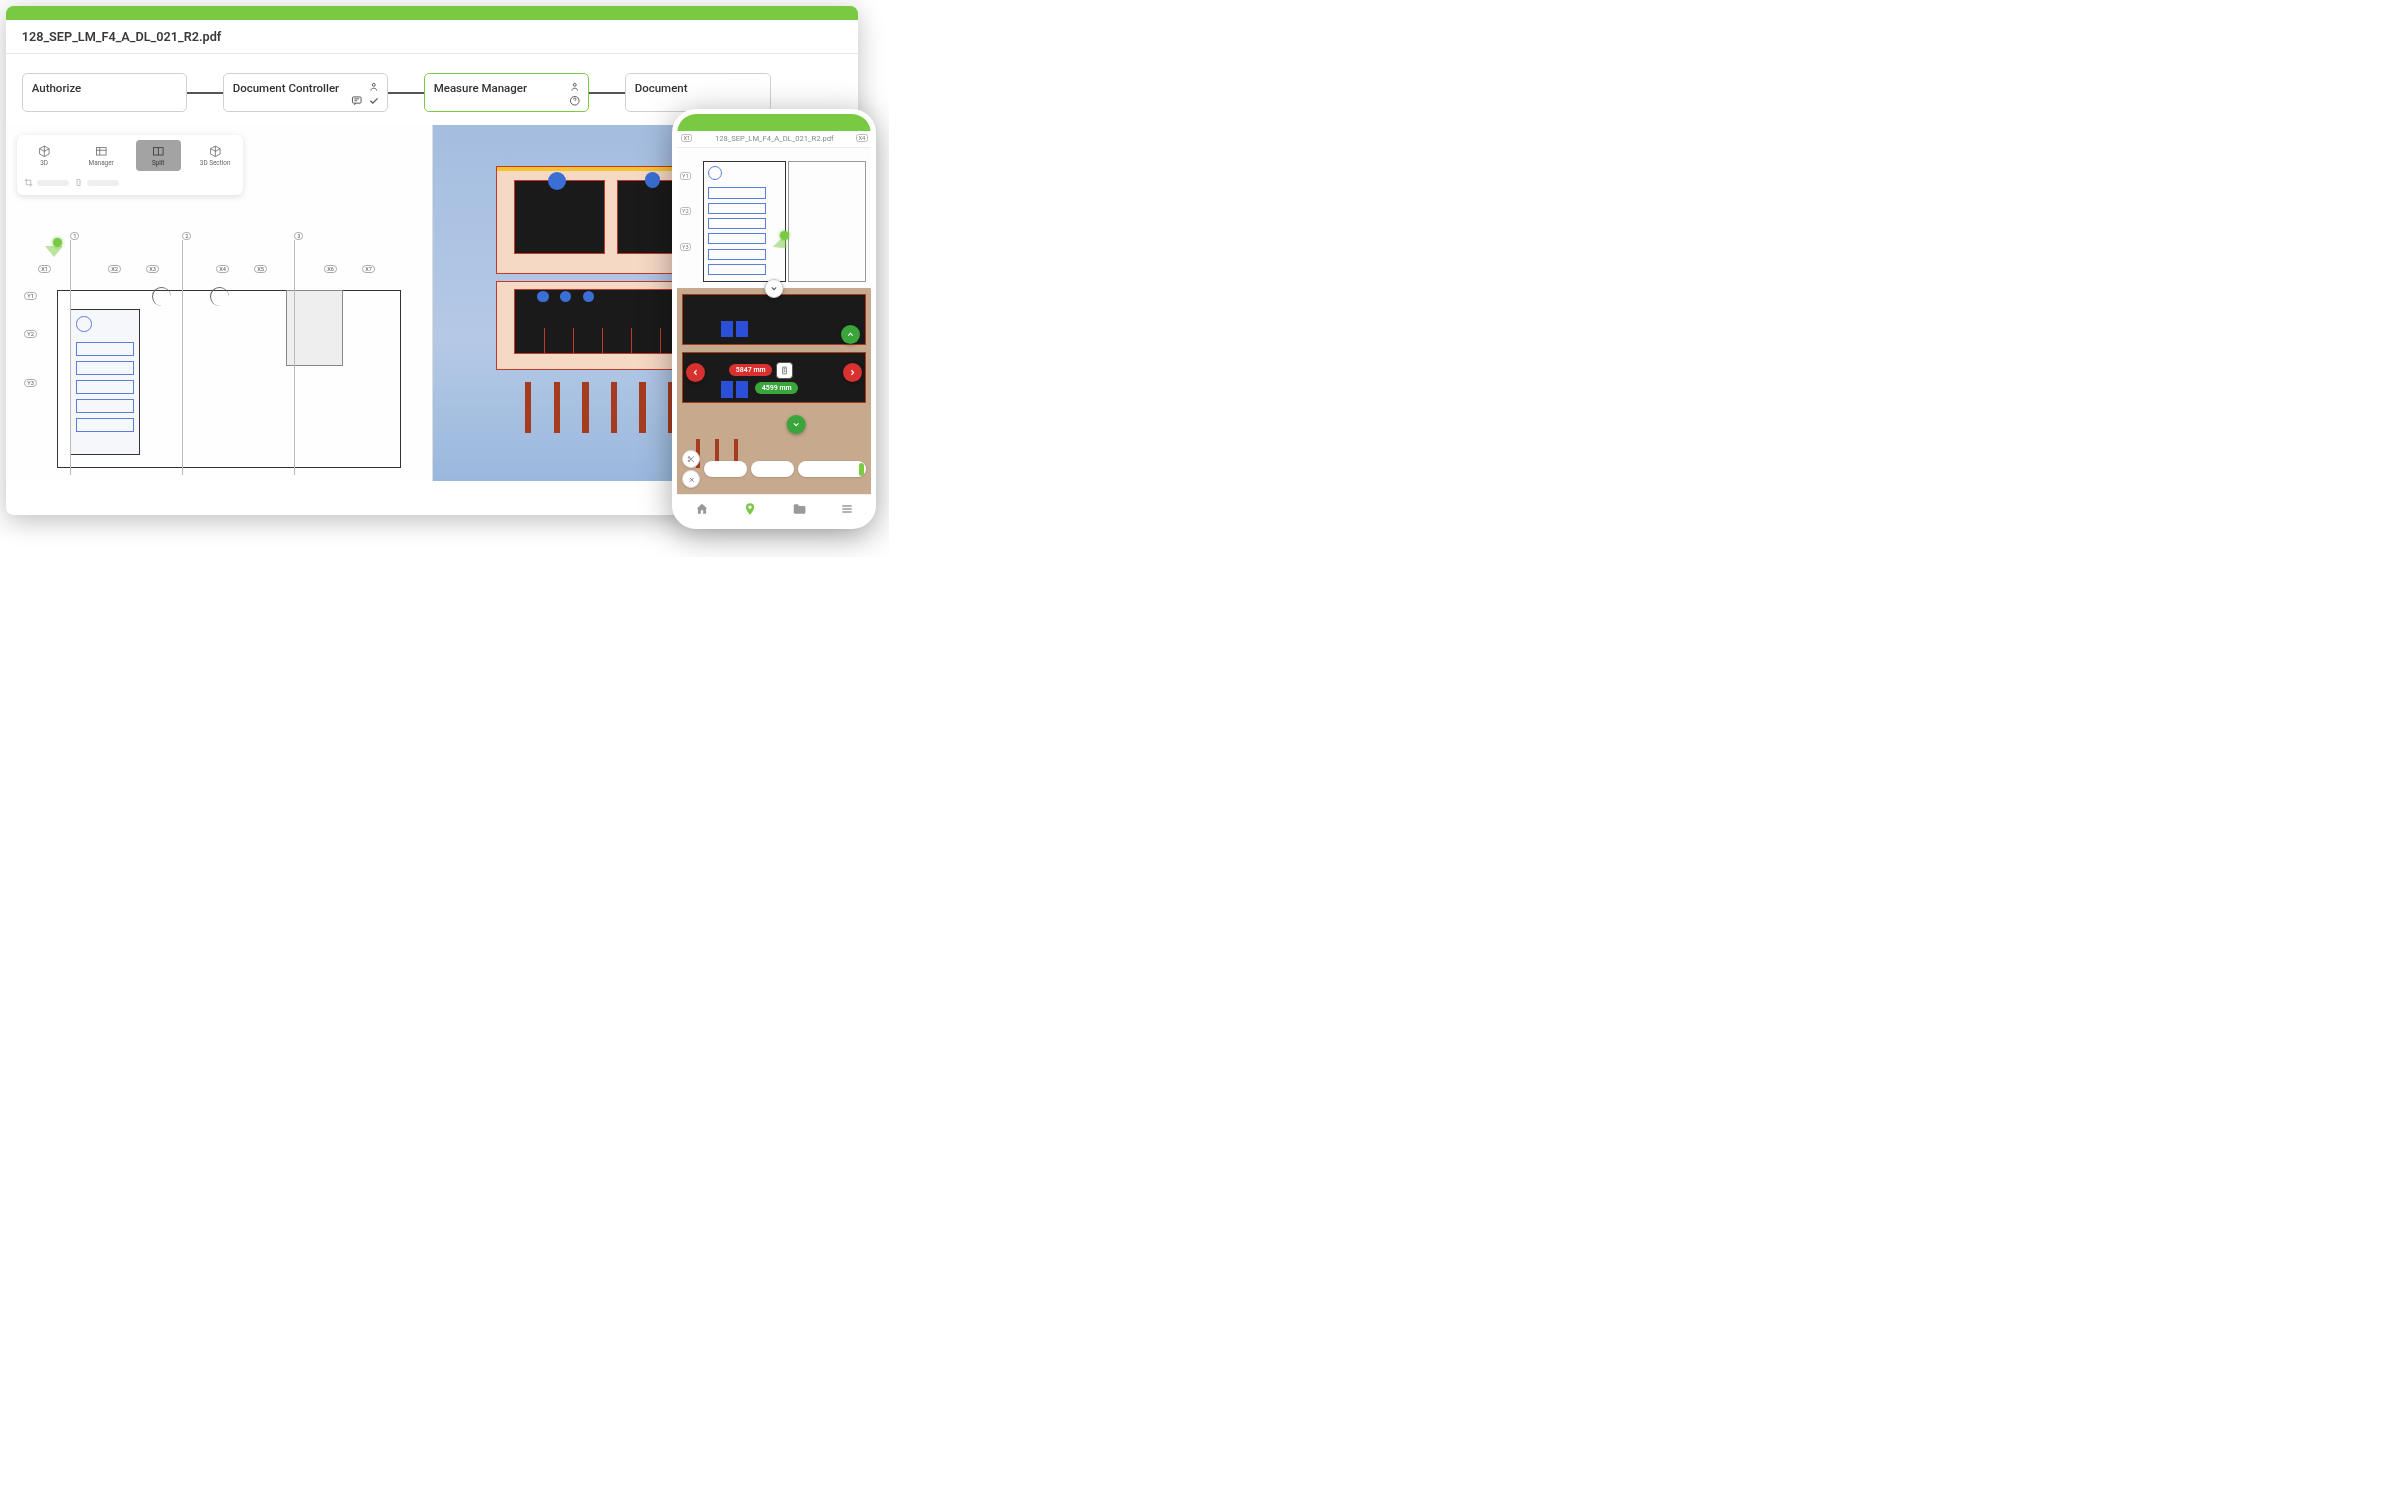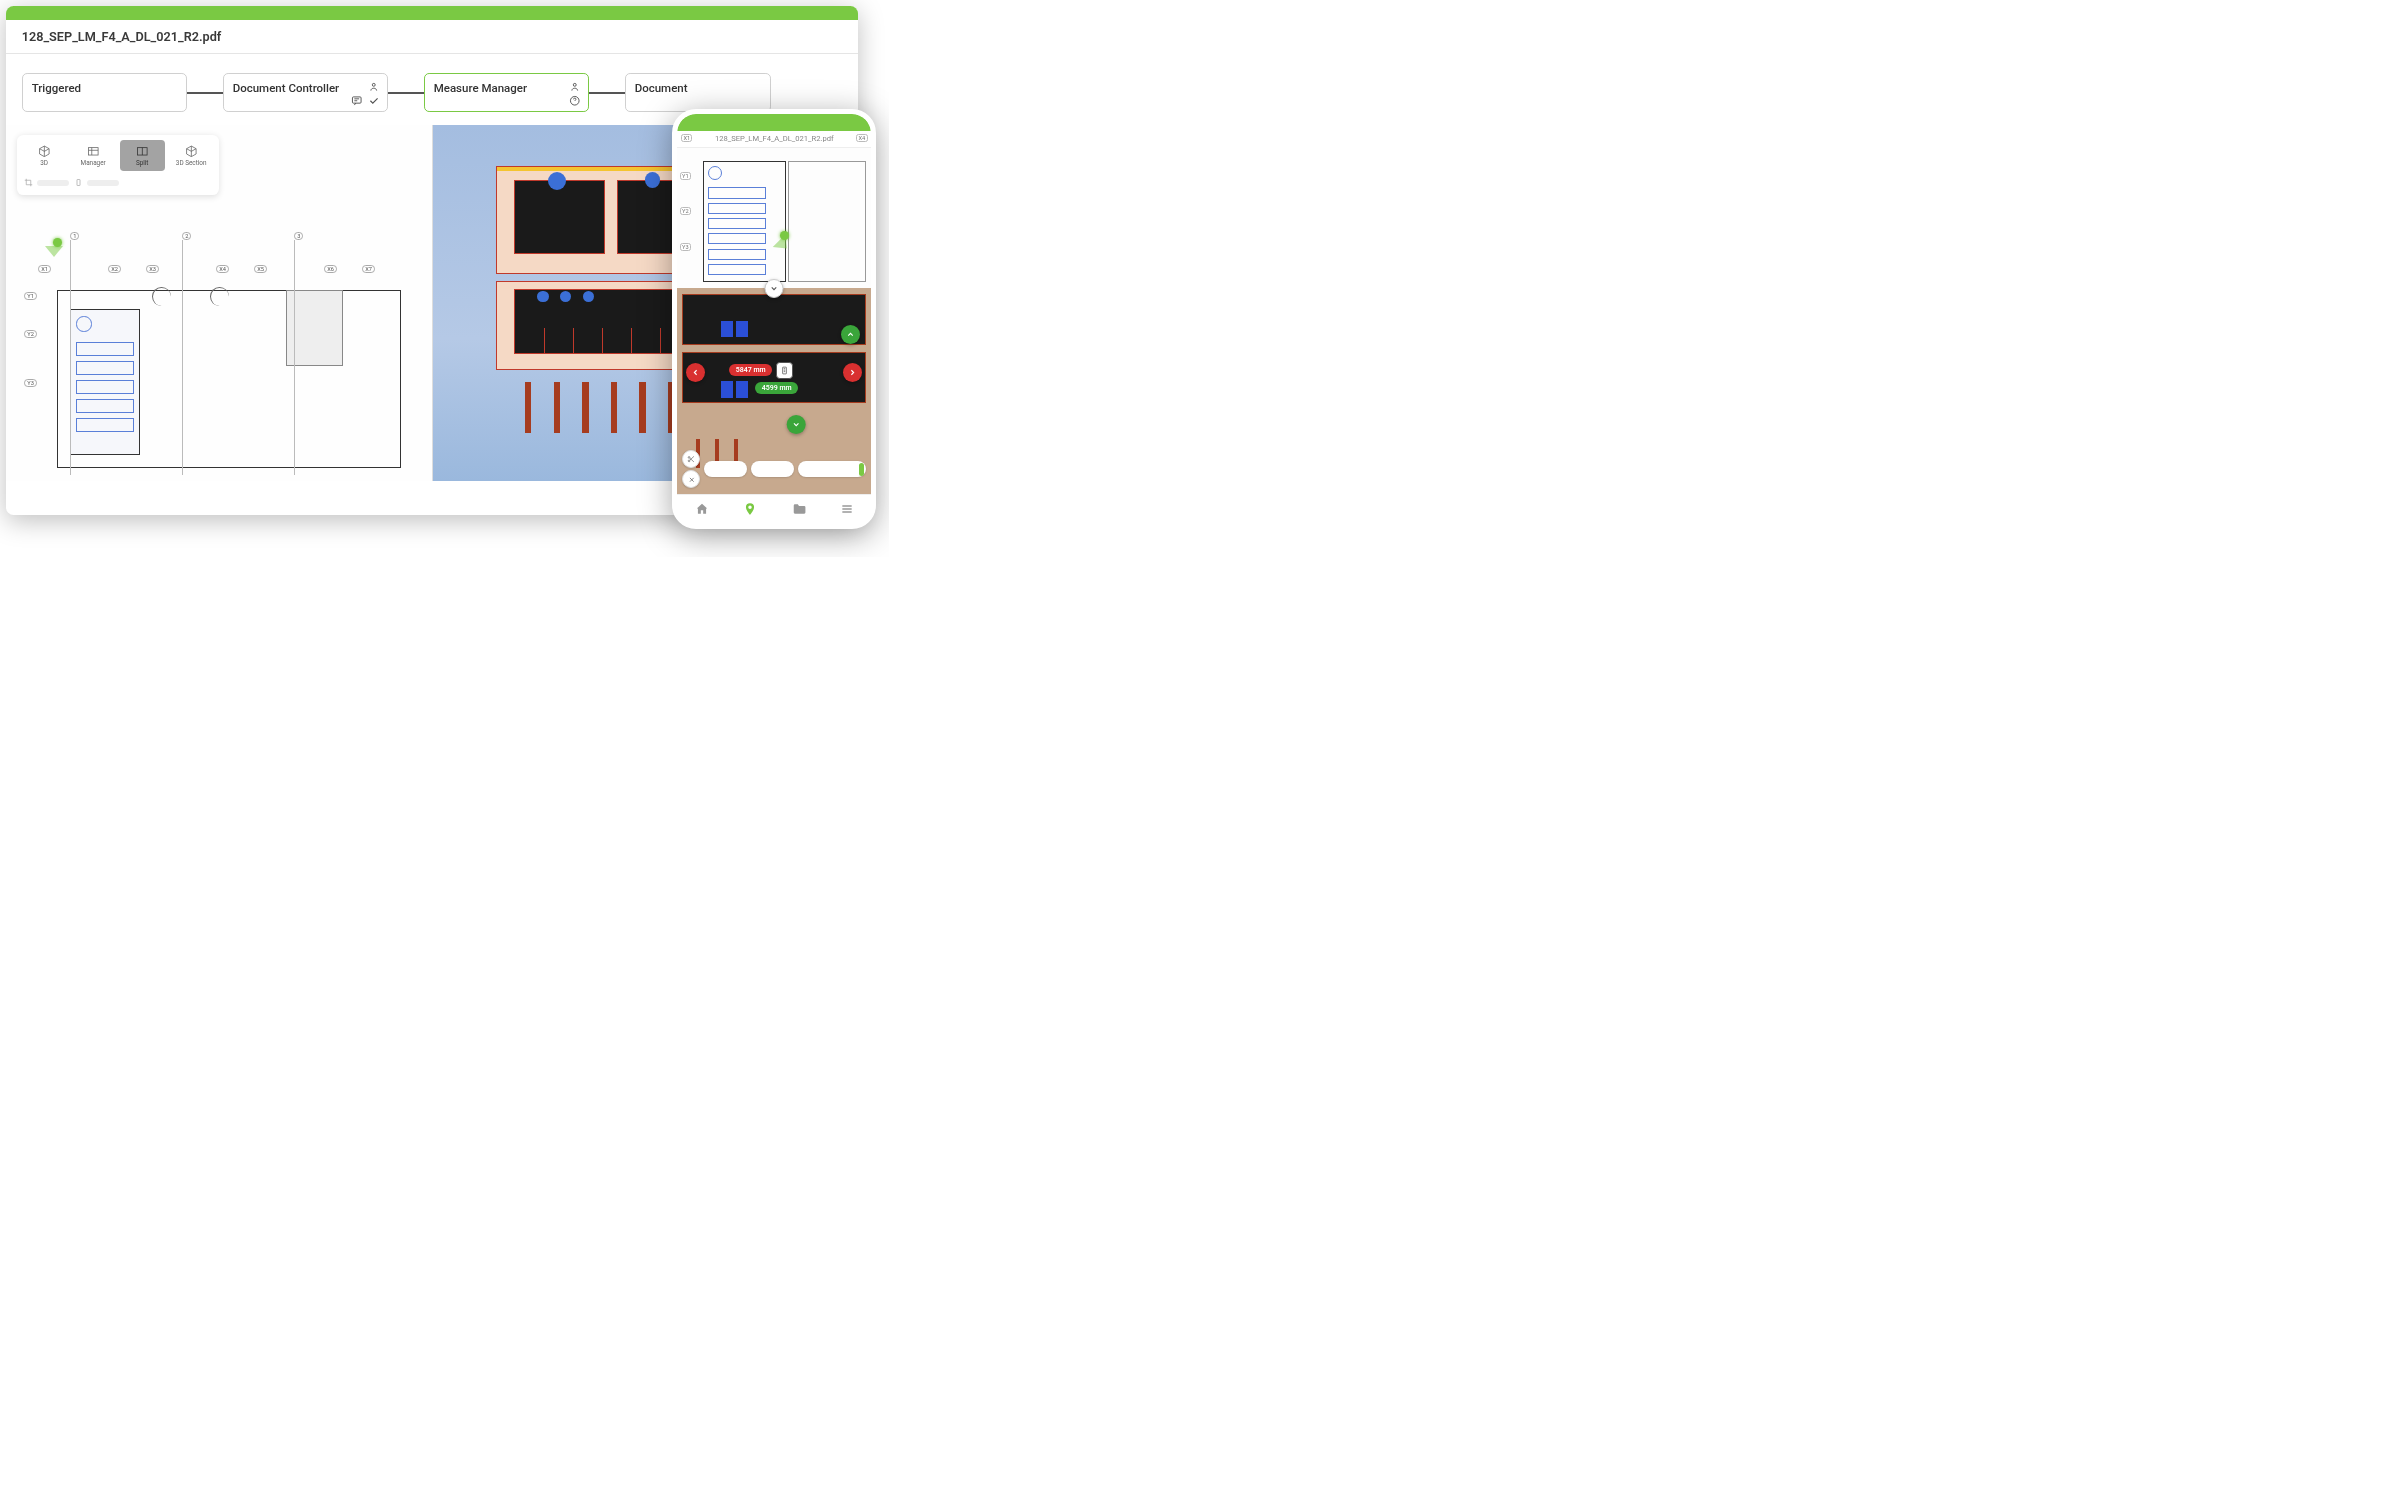--- a/index.html
+++ b/index.html
@@ -101,21 +101,21 @@
   top: 10.2px;
   left: 10.2px;
   z-index: 10;
   background: #fff;
   border-radius: 6.4px;
   box-shadow: 0 1.3px 6.4px rgba(0,0,0,0.12);
   padding: 5.1px;
 }
 .view-tabs {
   display: flex;
-  gap: 4px;
+  gap: 12px;
 }
 .view-tab {
   display: flex;
   flex-direction: column;
   align-items: center;
   justify-content: center;
   width: 45px;
   height: 30.5px;
   border-radius: 3.8px;
   cursor: pointer;
@@ -429,21 +429,21 @@
 
 <div class="desktop-window">
   <div class="top-bar"></div>
 
   <div class="file-header">
     <div class="file-title">128_SEP_LM_F4_A_DL_021_R2.pdf</div>
   </div>
 
   <div class="workflow-row">
     <div class="wf-card">
-      <span class="wf-label">Triggered</span>
+      <span class="wf-label">Authorize</span>
     </div>
     <div class="wf-connector"></div>
     <div class="wf-card">
       <span class="wf-label">Document Controller</span>
       <span class="wf-icon-right">
         <svg width="11.5" height="11.5" viewBox="0 0 24 24" fill="none" stroke="currentColor" stroke-width="2">
             <circle cx="12" cy="8" r="3"></circle>
             <path d="M6 20c0-3 3-5 6-5s6 2 6 5"></path>
           </svg>
       </span>

